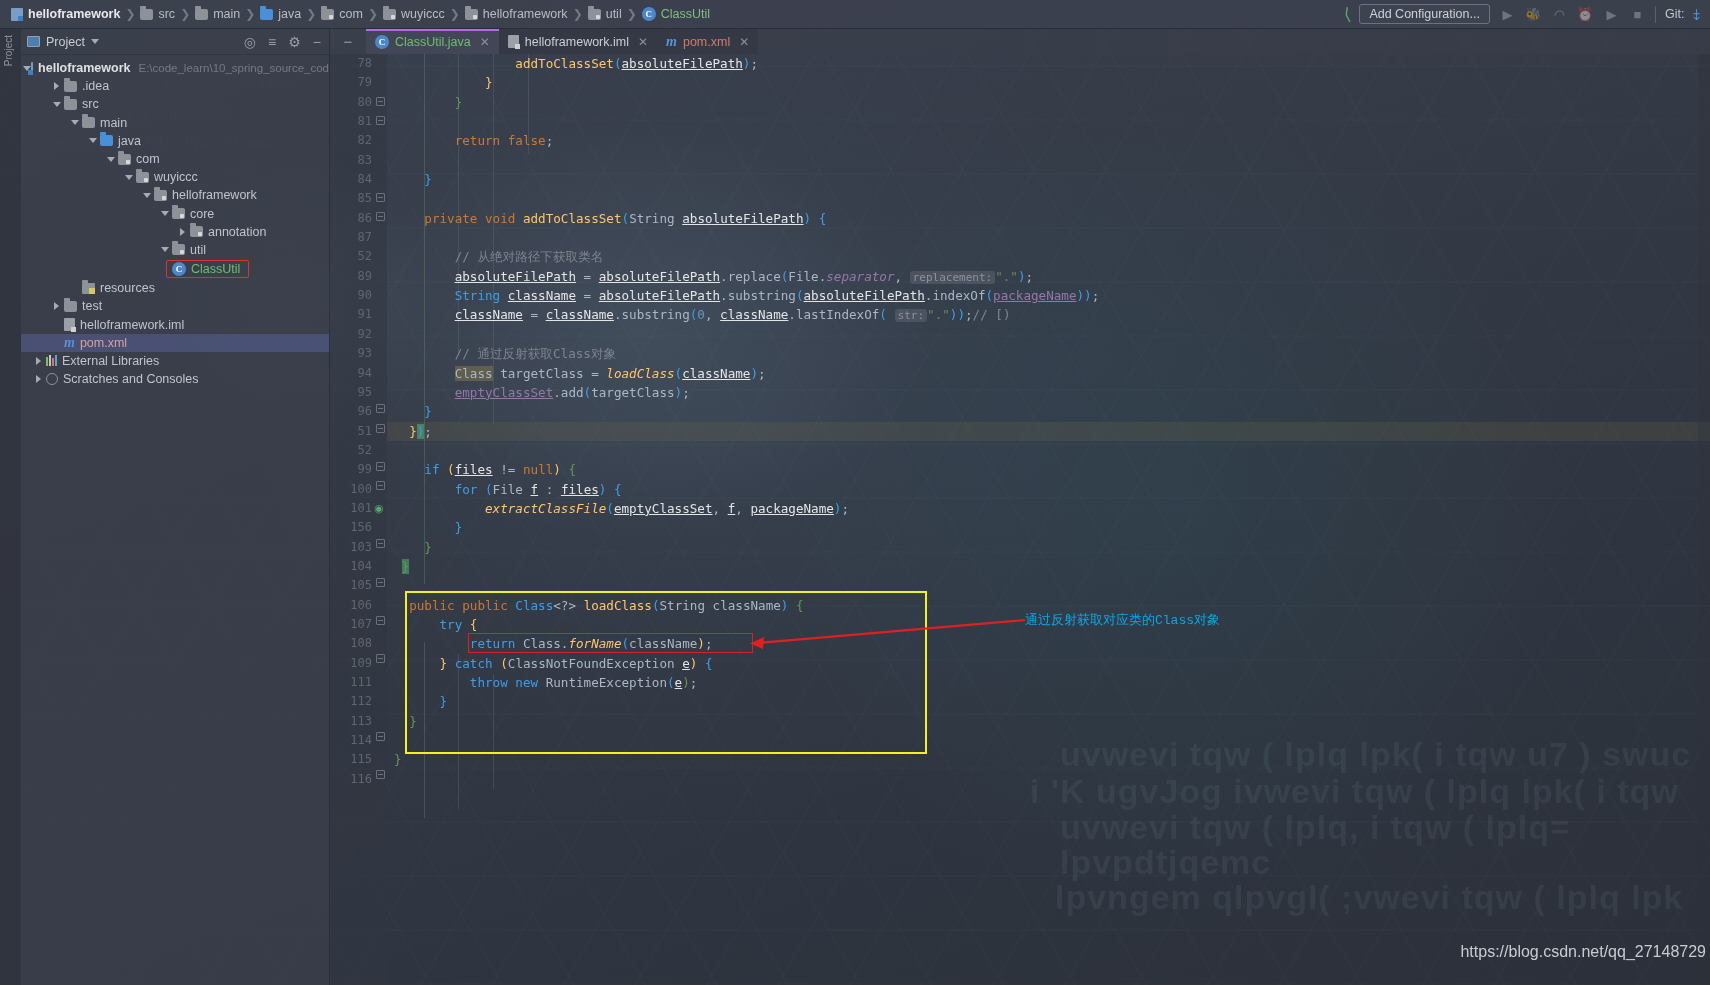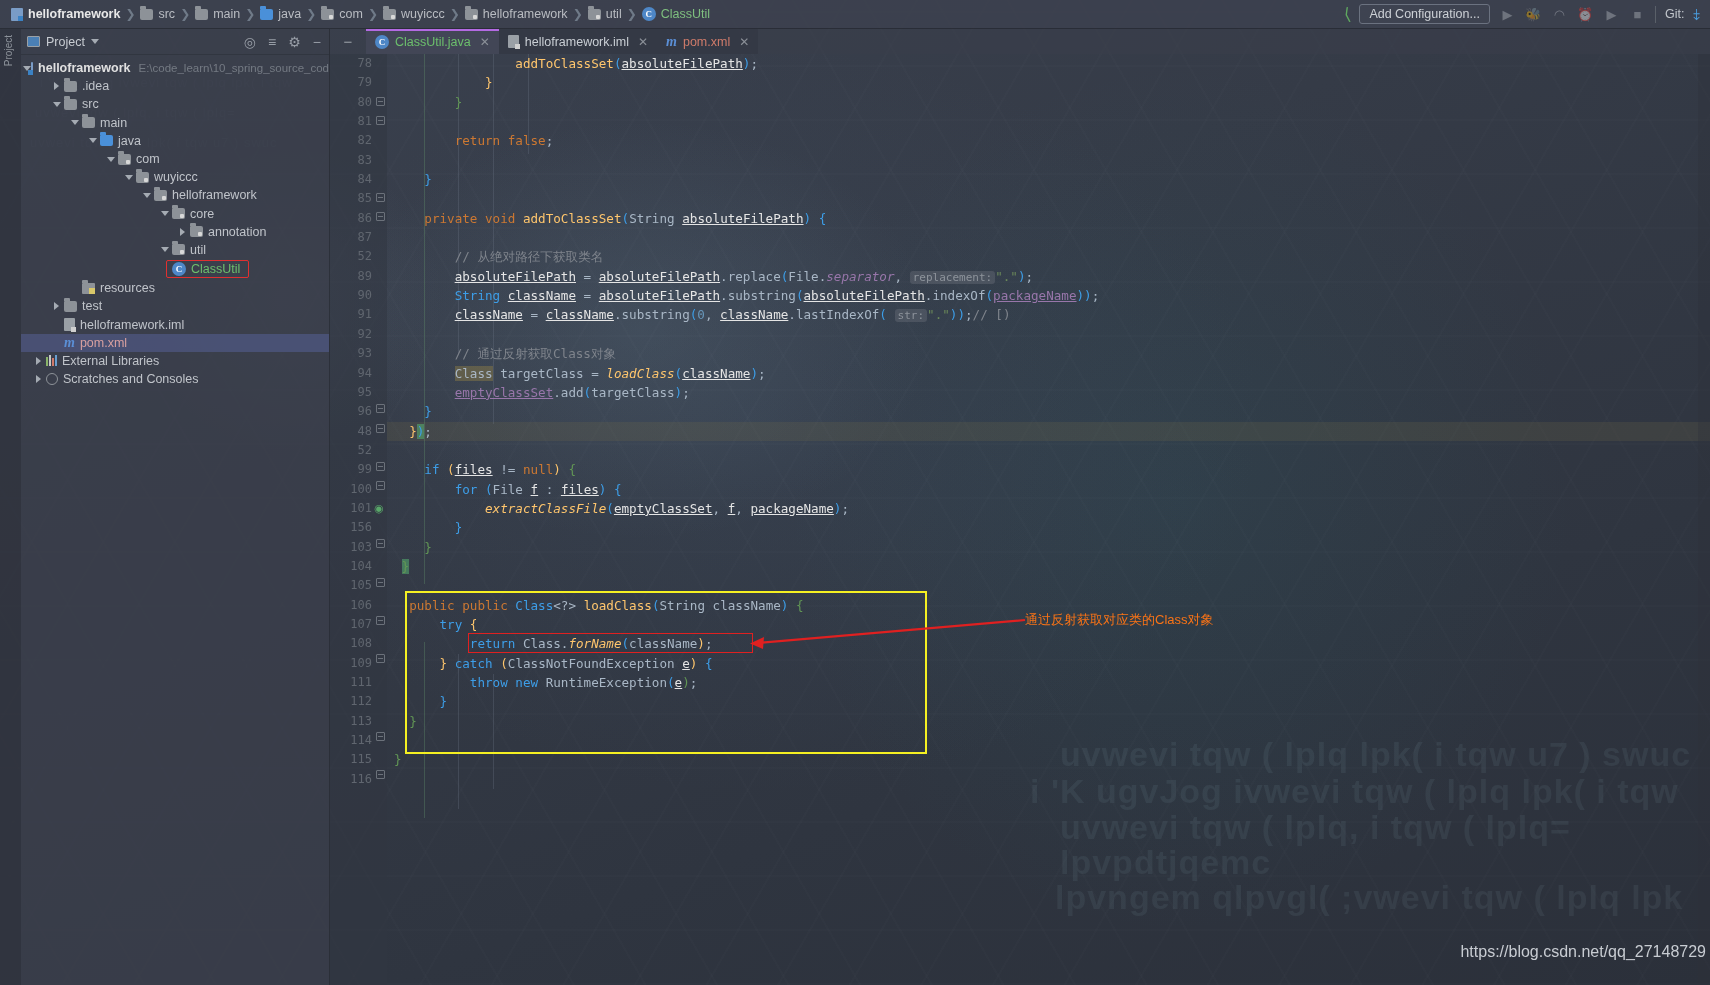--- a/index.html
+++ b/index.html
@@ -192,21 +192,21 @@
   #yellow-box{
     position:absolute; border:2px solid #f5f022; z-index:20;
     left:405px; top:591px; width:522px; height:163px;
   }
   #red-box{
     position:absolute; border:1.4px solid #e02020; z-index:21;
     left:468px; top:633px; width:285px; height:20px;
   }
   #ann-text{
     position:absolute; left:1025px; top:611px; z-index:22;
-    color:#f97316; font-size:13px; font-family:Liberation Sans, sans-serif;
+    color:#0ea5e9; font-size:13px; font-family:Liberation Mono, monospace;
     white-space:nowrap;
   }
   #arrow-svg{ position:absolute; left:740px; top:600px; z-index:21; }
   #watermark{
     position:absolute; right:4px; bottom:24px; z-index:30;
     color:#c8ccd2; font-size:16px; font-family:"Liberation Sans", sans-serif;
   }
   #scrollstripe{
     position:absolute; right:0; top:25px; width:12px; bottom:0;
     background:rgba(45,48,58,0.35); z-index:6;
@@ -606,21 +606,21 @@
           <span class="lnum">95</span>
         <span class="ltext">        <span class="fldu">emptyClassSet</span>.add<span class="kw2">(</span><span class="typ">targetClass</span><span class="kw2">)</span>;</span>
         </div>
 
       <div class="ln-row">
           <span class="lnum">96</span>
         <span class="ltext">    <span class="kw2">}</span></span>
         </div>
 
       <div class="ln-row">
-          <span class="lnum">48</span>
+          <span class="lnum">51</span>
         <span class="ltext">  <span class="fn">}</span><span class="mark-brace kw2">)</span>;</span>
         </div>
 
       <div class="ln-row">
           <span class="lnum">52</span>
         <span class="ltext"> </span>
         </div>
 
       <div class="ln-row">
           <span class="lnum">99</span>

